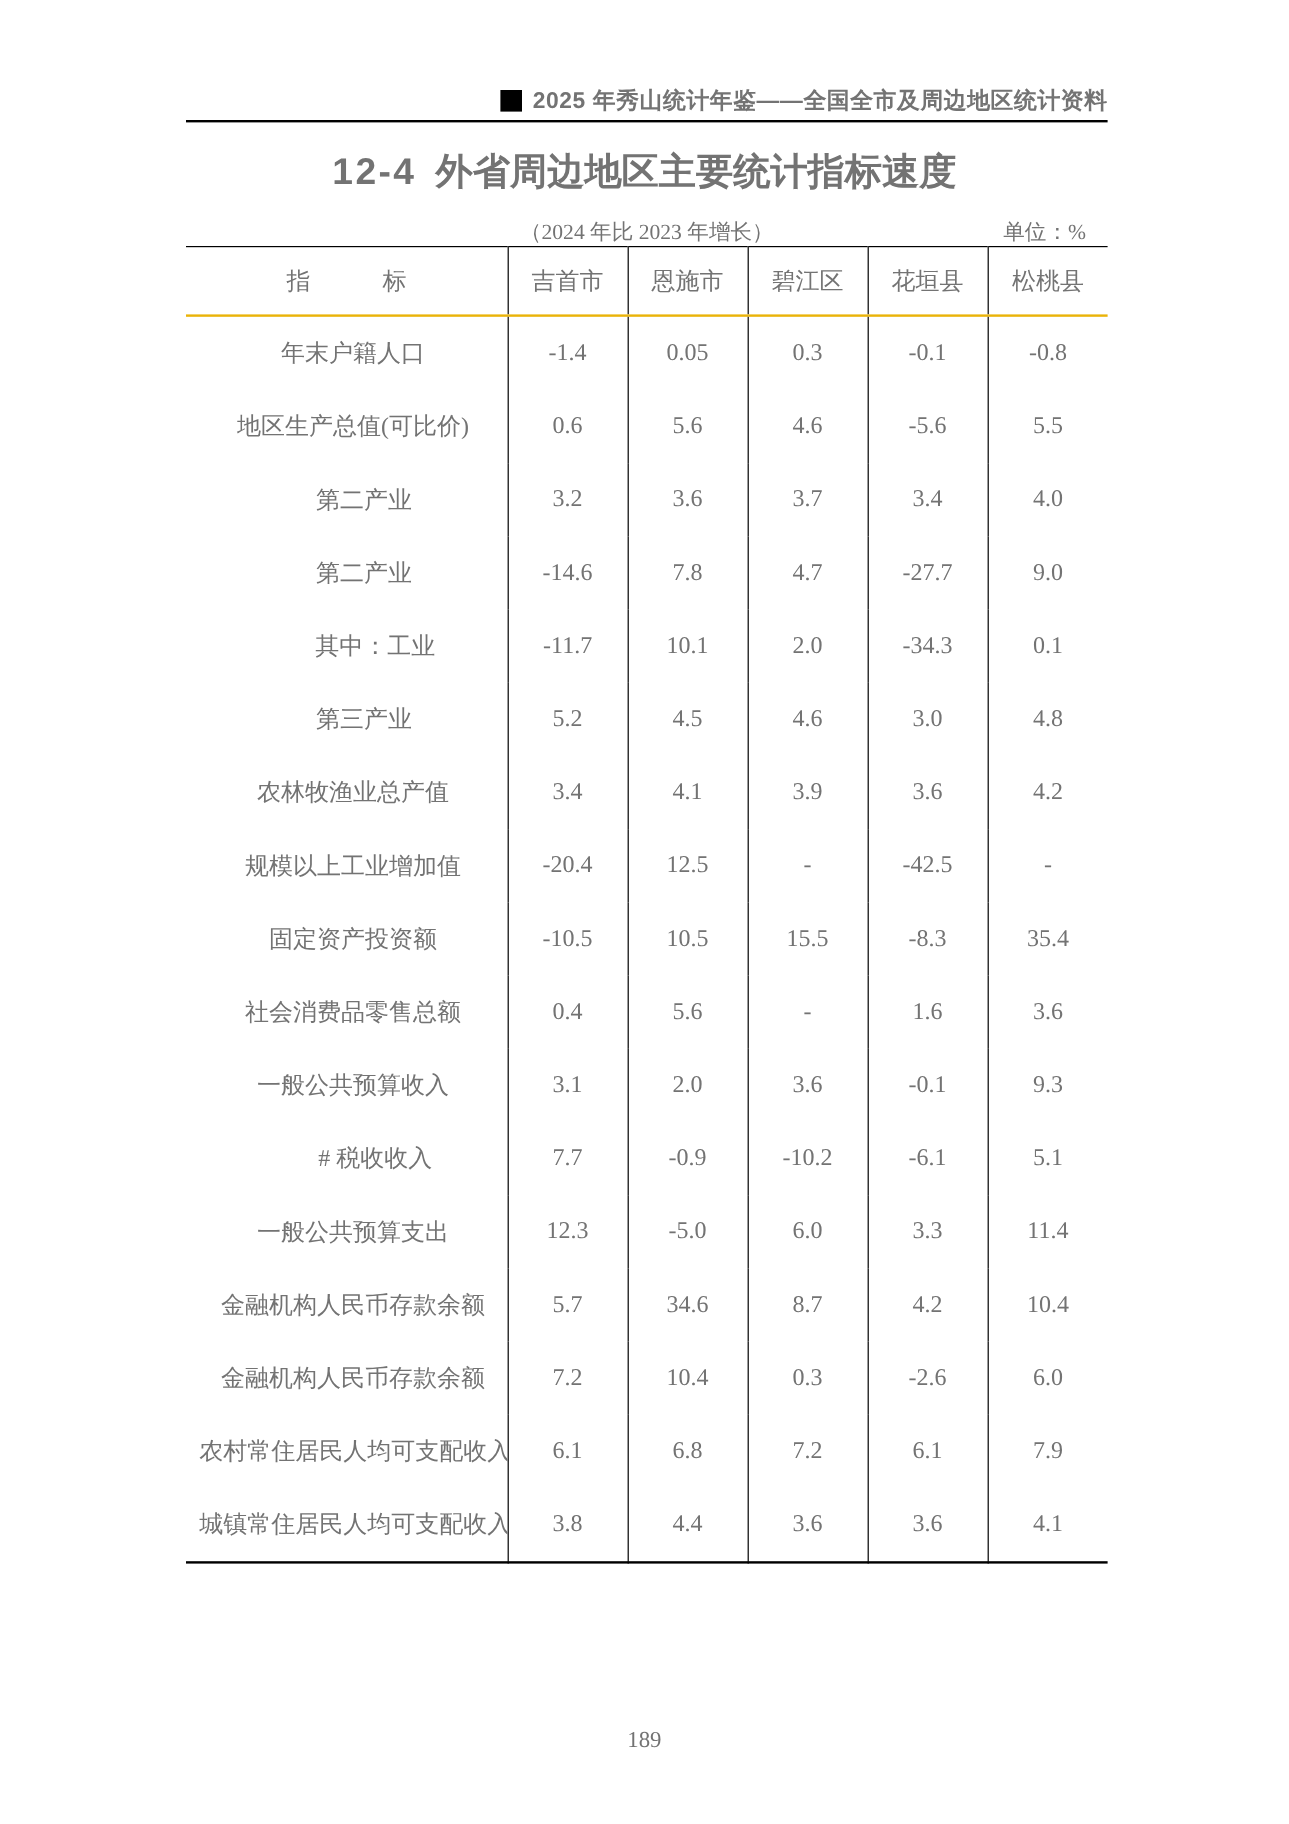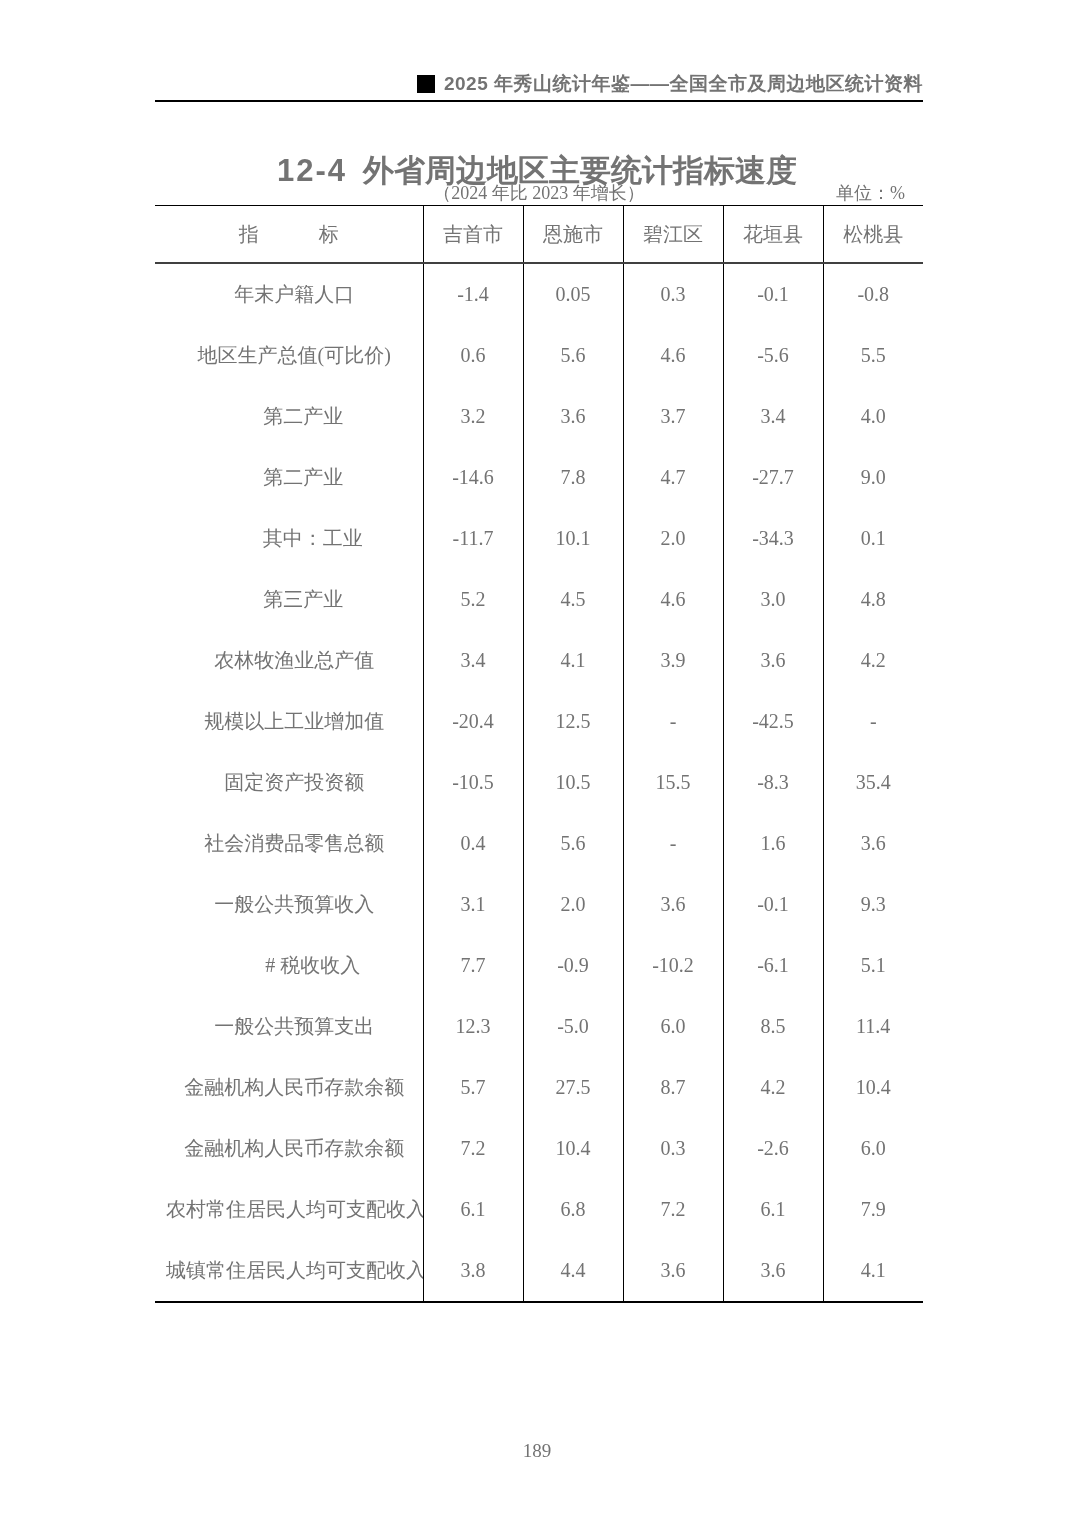--- a/index.html
+++ b/index.html
@@ -30,21 +30,20 @@
     position: absolute; top: 100px; left: 155px; width: 768px; height: 2px;
     background: #000;
   }
   
   .title-line {
     position: absolute; top: 122px; left: 0; width: 1074px;
     text-align: center;
     font-family: "Liberation Sans", "DejaVu Sans", sans-serif;
     font-weight: bold; font-size: 31px; line-height: 42px;
     white-space: nowrap;
-    margin-top: 28px;
   }
   .title-line .tno { margin-right: 16px; letter-spacing: 2px; }
   
   .subline {
     position: absolute; top: 180px; left: 155px; width: 768px; height: 26px;
     font-size: 18px; line-height: 26px;
   }
   .subline .subtitle {
     position: absolute; left: 0; width: 100%; text-align: center;
   }
@@ -63,21 +62,21 @@
   table.stats th, table.stats td {
     padding: 0; font-weight: normal; vertical-align: middle;
     overflow: hidden; white-space: nowrap;
   }
   table.stats th:not(:first-child),
   table.stats td:not(:first-child) {
     border-left: 1.5px solid #000;
   }
   table.stats thead th {
     height: 56px;
-    border-bottom: 2px solid #404040;
+    border-bottom: 2px solid #eab308;
     text-align: center;
   }
   table.stats tbody td { height: 61px; }
   td.label-cell { text-align: center; }
   td.value-cell, th.col-head { text-align: center; }
   .indent-0 { padding-left: 11px !important; }
   .indent-1 { padding-left: 29px !important; }
   .indent-2 { padding-left: 48px !important; }
   
   .page-number {
@@ -219,27 +218,27 @@
           <td class="value-cell">-0.9</td>
           <td class="value-cell">-10.2</td>
           <td class="value-cell">-6.1</td>
           <td class="value-cell">5.1</td>
         </tr>
         <tr>
           <td class="label-cell indent-0">一般公共预算支出</td>
           <td class="value-cell">12.3</td>
           <td class="value-cell">-5.0</td>
           <td class="value-cell">6.0</td>
-          <td class="value-cell">8.5</td>
+          <td class="value-cell">3.3</td>
           <td class="value-cell">11.4</td>
         </tr>
         <tr>
           <td class="label-cell indent-0">金融机构人民币存款余额</td>
           <td class="value-cell">5.7</td>
-          <td class="value-cell">27.5</td>
+          <td class="value-cell">34.6</td>
           <td class="value-cell">8.7</td>
           <td class="value-cell">4.2</td>
           <td class="value-cell">10.4</td>
         </tr>
         <tr>
           <td class="label-cell indent-0">金融机构人民币存款余额</td>
           <td class="value-cell">7.2</td>
           <td class="value-cell">10.4</td>
           <td class="value-cell">0.3</td>
           <td class="value-cell">-2.6</td>

